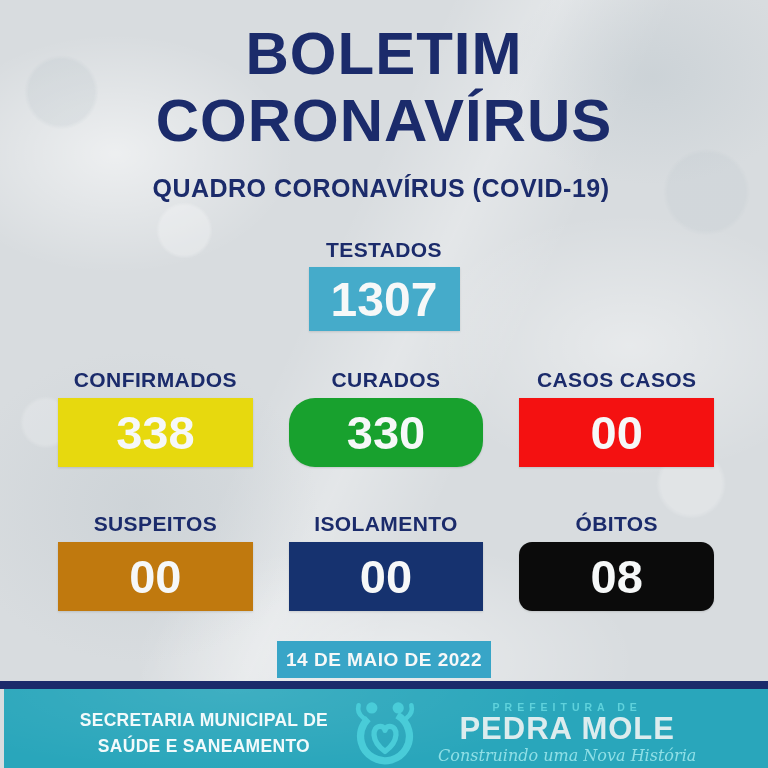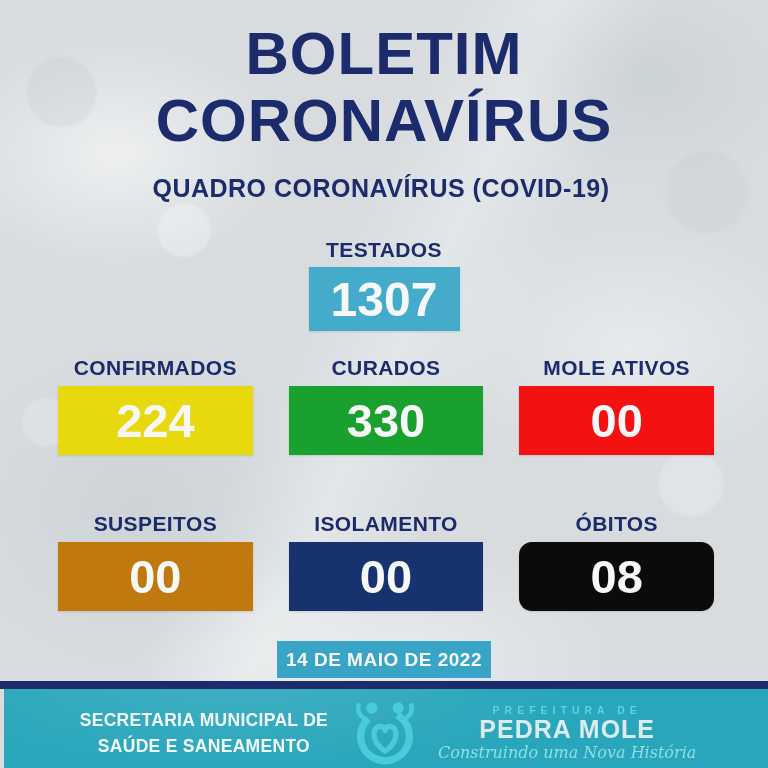--- a/index.html
+++ b/index.html
@@ -45,21 +45,21 @@
     color:#f6f8f8; font-weight:800; font-size:47px;
     box-shadow:0 1px 2px rgba(0,0,0,.12);
   }
 
   .tested-wrap { position:absolute; top:238px; left:0; right:0; text-align:center; }
   .tested-box  { width:151px; height:64px; margin:5px auto 0 auto; font-size:48px; }
 
   .stats-row {
     position:absolute; left:58px; right:54px; display:flex; gap:36px;
   }
-  .row-1 { top:356px; }
+  .row-1 { top:368px; }
   .row-2 { top:512px; }
   .stat-cell { flex:1; }
   .stat-cell .stat-box { width:100%; height:69px; margin-top:6px; }
 
   .date-box {
     position:absolute; top:641px; left:277px; width:214px; height:37px;
     display:flex; align-items:center; justify-content:center;
     color:#f6f8f8; font-weight:800; font-size:19px; letter-spacing:.5px;
   }
 
@@ -71,21 +71,21 @@
     background-image:radial-gradient(ellipse 500px 120px at 30% 0%, rgba(255,255,255,.10), transparent 70%);
   }
   .dept {
     color:#f2fafb; font-weight:700; font-size:17.5px; line-height:1.5;
     text-align:center; letter-spacing:.3px;
   }
   .logo { display:flex; align-items:center; gap:20px; }
   .logo-icon-wrap { width:66px; height:66px; }
   .logo-text { text-align:center; }
   .logo-pretitle { font-size:10.5px; font-weight:700; letter-spacing:5px; color:#5fd2dc; }
-  .logo-name { font-size:25px; font-weight:800; color:#dcecee; letter-spacing:1px; line-height:1.05; }
+  .logo-name { font-size:31px; font-weight:800; color:#dcecee; letter-spacing:1px; line-height:1.05; }
   .logo-slogan {
     font-family:"DejaVu Serif", serif; font-style:italic;
     font-size:16px; color:#8fdfe6; margin-top:1px;
   }
 </style>
 </head>
 <body>
 
 <div class="poster">
   <div class="virus-texture"></div>
@@ -100,31 +100,31 @@
     <div class="stat-label">TESTADOS</div>
     <div class="stat-box tested-box" style="background-color: rgb(69, 171, 202);">
       <span>1307</span>
     </div>
   </div>
 
   <div class="stats-row row-1">
     <div class="stat-cell">
       <div class="stat-label">CONFIRMADOS</div>
       <div class="stat-box" style="background-color: rgb(231, 217, 14);">
-        <span>224</span>
+        <span>338</span>
       </div>
     </div>
     <div class="stat-cell">
       <div class="stat-label">CURADOS</div>
-      <div class="stat-box" style="background-color: rgb(24, 161, 46);">
+      <div class="stat-box" style="background-color: rgb(24, 161, 46); border-radius: 26px;">
         <span>330</span>
       </div>
     </div>
     <div class="stat-cell">
-      <div class="stat-label">MOLE ATIVOS</div>
+      <div class="stat-label">CASOS CASOS</div>
       <div class="stat-box" style="background-color: rgb(244, 17, 17);">
         <span>00</span>
       </div>
     </div>
   </div>
 
   <div class="stats-row row-2">
     <div class="stat-cell">
       <div class="stat-label">SUSPEITOS</div>
       <div class="stat-box" style="background-color: rgb(192, 121, 14);">

